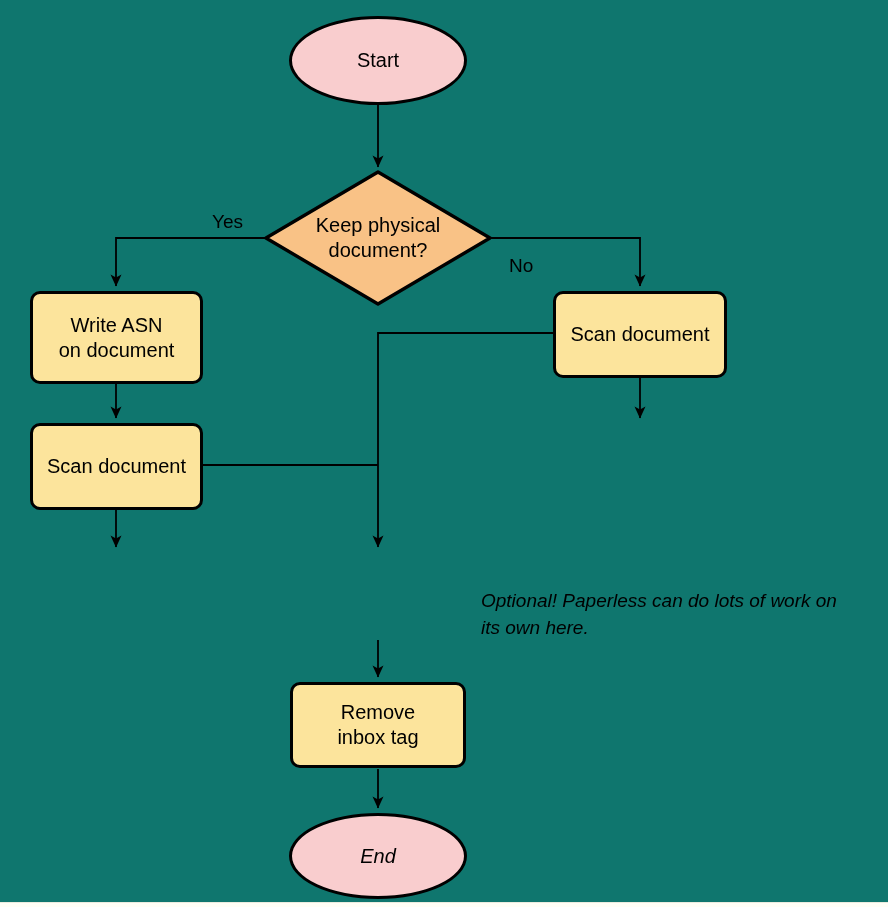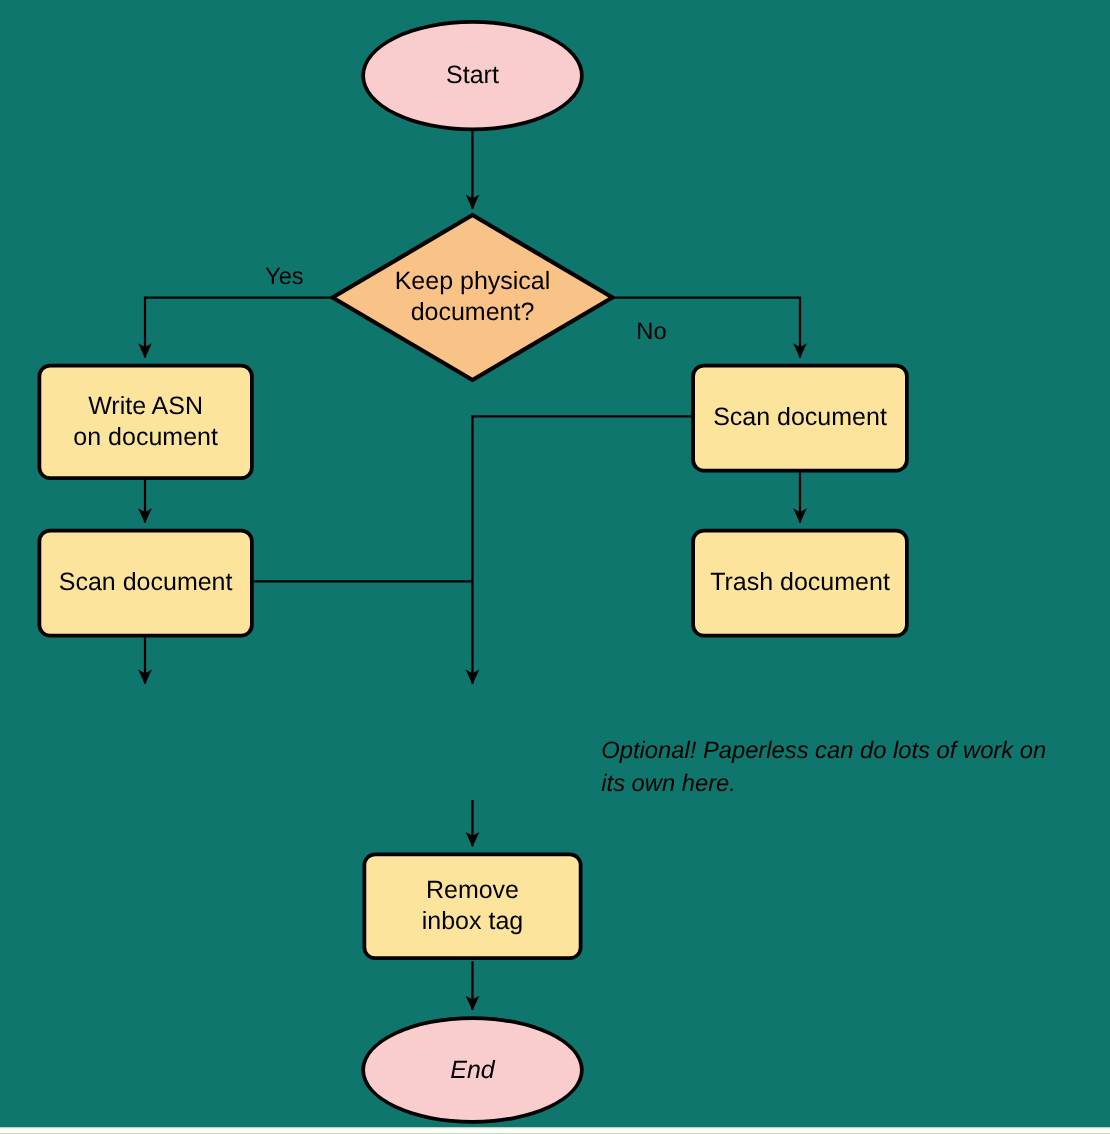--- a/index.html
+++ b/index.html
@@ -116,23 +116,20 @@
 
   <div class="node process" style="left:30px; top:423px; width:173px; height:87px;">
     <span>Scan document</span>
   </div>
 
 
   <div class="node process" style="left:553px; top:291px; width:174px; height:87px;">
     <span>Scan document</span>
   </div>
 
-  <div class="node process" style="left:553px; top:423px; width:174px; height:87px;">
-    <span>Trash document</span>
-  </div>
 
 
   <div class="annotation" style="left:481px; top:587px; width:420px;">Optional! Paperless can do lots of work on
 its own here.</div>
 
   <div class="node process" style="left:290px; top:682px; width:176px; height:86px;">
     <span>Remove
 inbox tag</span>
   </div>
 

